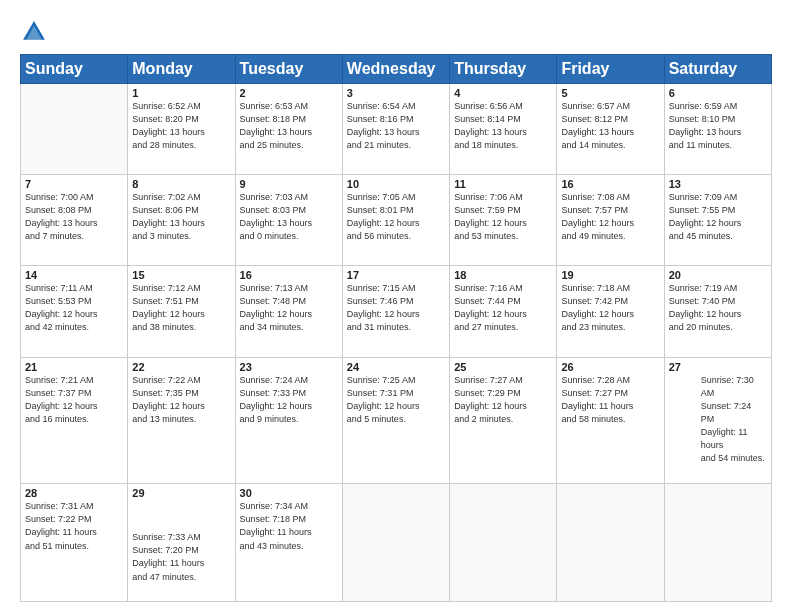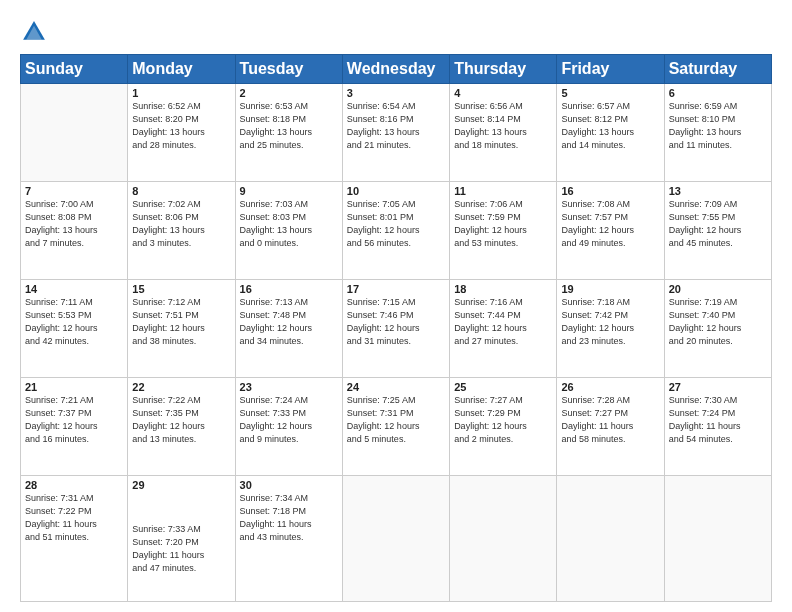--- a/index.html
+++ b/index.html
@@ -322,21 +322,21 @@
           </td>
           <td>
             <span class="day-num">26</span>
             <div class="day-info" style="white-space: pre-line;">Sunrise: 7:28 AM
 Sunset: 7:27 PM
 Daylight: 11 hours
 and 58 minutes.</div>
           </td>
           <td>
             <span class="day-num">27</span>
-            <div class="day-info" style="white-space: pre-line;">Sunrise: 7:30 AM
+            <div class="day-info" style="white-space: pre-line; margin-left: 32px;">Sunrise: 7:30 AM
 Sunset: 7:24 PM
 Daylight: 11 hours
 and 54 minutes.</div>
           </td>
         </tr>
         <tr class="last-row">
           <td>
             <span class="day-num">28</span>
             <div class="day-info" style="white-space: pre-line;">Sunrise: 7:31 AM
 Sunset: 7:22 PM

